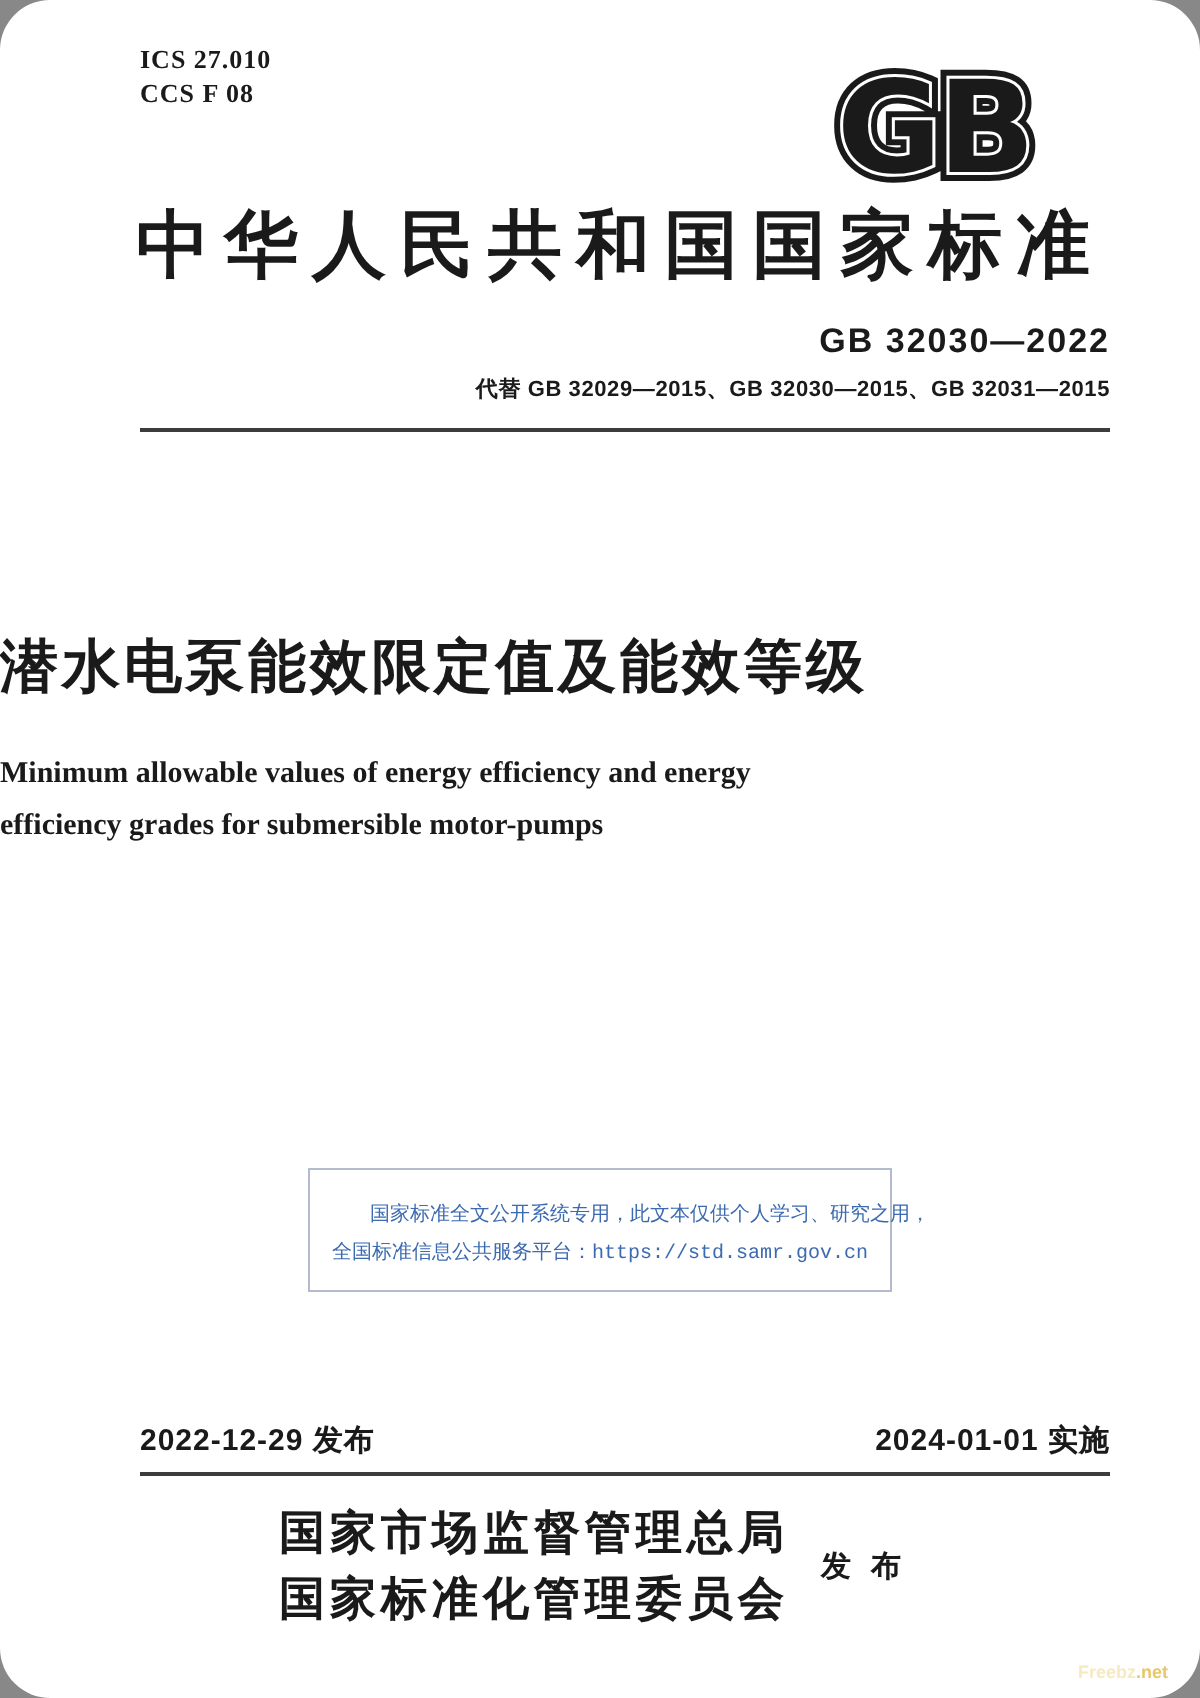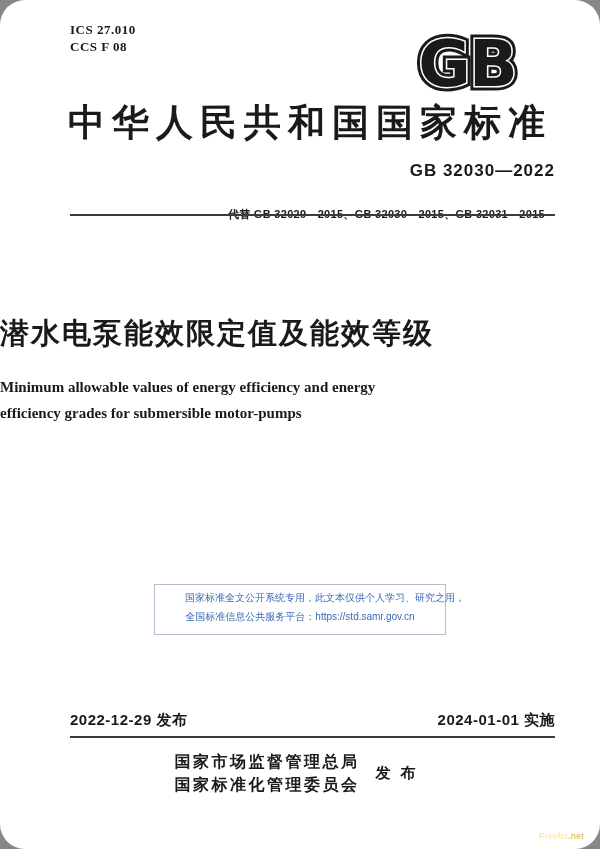--- a/index.html
+++ b/index.html
@@ -29,46 +29,45 @@
     white-space:nowrap;
     font-family:"Liberation Serif", serif;
   }
   .std-number{
     position:absolute;right:45px;top:161px;
     font-family:"Liberation Sans", sans-serif;
     font-weight:bold;font-size:17px;letter-spacing:1px;
     text-align:right;
   }
   .replaces{
-    position:absolute;right:55px;top:187px;
+    position:absolute;right:45px;top:187px;
     font-family:"Liberation Sans", sans-serif;
     font-weight:600;font-size:11px;letter-spacing:0.3px;
     text-align:right;
-    margin-top:20px;
   }
   .rule-top{
     position:absolute;left:70px;right:45px;top:214px;
     border-top:2px solid #3c3c3c;height:0;
   }
   .title-zh{
     position:absolute;left:0;right:0;top:314px;
     font-family:"Liberation Sans", sans-serif;
     font-weight:bold;font-size:29px;letter-spacing:2px;
   }
   .title-en{
     position:absolute;left:0;right:0;top:374px;
     font-family:"Liberation Serif", serif;
     font-weight:bold;font-size:15px;line-height:1.75;
   }
   
   .notice-box{
     position:absolute;left:154px;top:584px;width:270px;
     border:1px solid #b3bccc;
-    padding:4px 10px 8px 10px;
-    font-family:Liberation Sans, sans-serif;
+    padding:15px 10px 8px 10px;
+    font-family:Liberation Mono, monospace;
     font-size:10px;line-height:1.85;
     color:#3c6ab0;
   }
   .notice-line1{text-indent:2em;white-space:nowrap;}
   .notice-line2{white-space:nowrap;}
   .notice-line3{text-align:center;white-space:nowrap;}
   
   .date-row{
     position:absolute;left:70px;right:45px;top:711px;
     display:flex;justify-content:space-between;
@@ -79,21 +78,21 @@
     position:absolute;left:70px;right:45px;top:736px;
     border-top:2px solid #3c3c3c;height:0;
   }
   
   .issuer{
     position:absolute;left:0;right:0;top:750px;
     display:flex;justify-content:center;align-items:center;gap:16px;
   }
   .issuer-lines{
     font-family:"Liberation Serif", serif;
-    font-weight:bold;font-size:16px;letter-spacing:2.5px;
+    font-weight:bold;font-size:23px;letter-spacing:2.5px;
     line-height:1.45;text-align:center;
   }
   .issue-label{
     font-family:"Liberation Serif", serif;
     font-weight:bold;font-size:15px;letter-spacing:10px;
   }
   
   .watermark{
     position:absolute;right:12px;bottom:8px;
     text-align:right;line-height:1;

